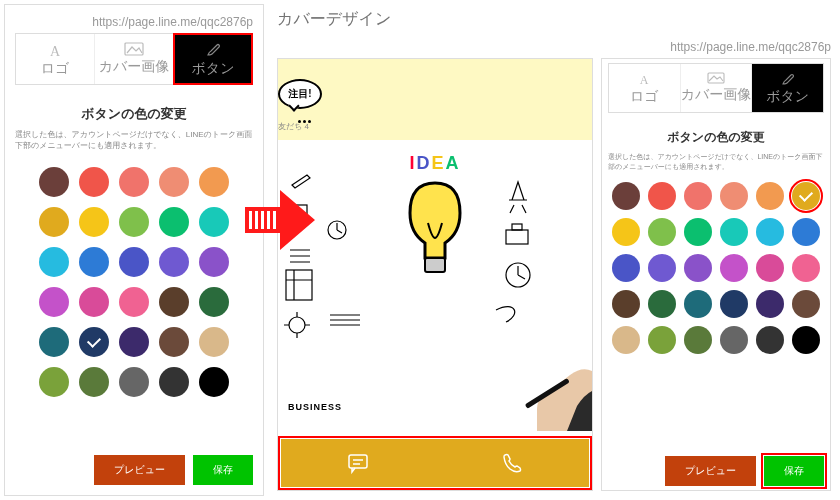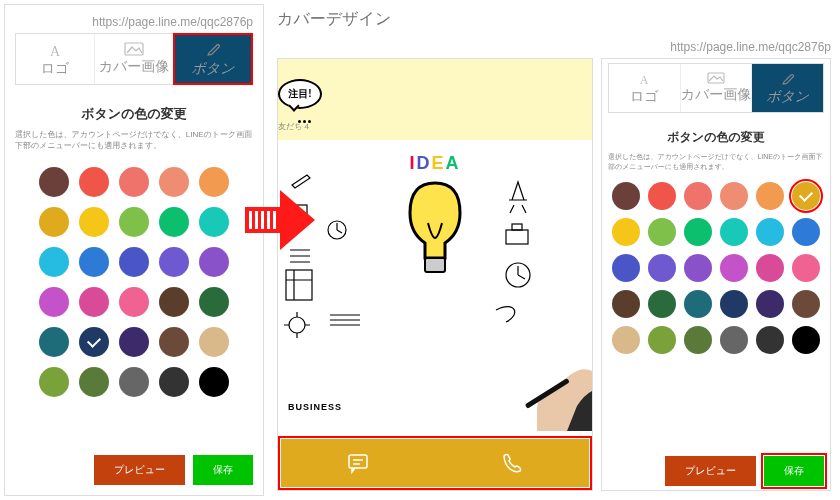--- a/index.html
+++ b/index.html
@@ -7,21 +7,21 @@
   .container { display: flex; height: 100%; }
   .left-panel { width: 260px; padding: 10px; border: 1px solid #ddd; margin: 4px; display: flex; flex-direction: column; background: #fff; }
   .right-panel { flex: 1; display: flex; flex-direction: column; padding: 5px; margin: 4px; }
   .url { font-size: 12px; color: #999; text-align: right; margin-bottom: 4px; }
   .heading { font-size: 16px; font-weight: normal; color: #737373; margin-bottom: 10px; }
   .tabs { display: flex; border: 1px solid #ddd; margin-bottom: 20px; }
   .tab { flex: 1; text-align: center; padding: 8px 0 6px; color: #999; border-right: 1px solid #eee; cursor: pointer; position: relative; }
   .tab:last-child { border-right: none; }
   .tab svg { display: block; margin: 0 auto 2px; }
   .tab-label { font-size: 14px; }
-  .tab.active { background: #0c4a6e; font-style: italic; }
+  .tab.active { background: #000000; }
   .tab.highlight { outline: 2px solid #ff0000; outline-offset: -1px; }
   .section-title { font-size: 13px; font-weight: bold; text-align: center; color: #333; margin-bottom: 6px; }
   .section-desc { font-size: 8px; color: #888; text-align: left; line-height: 1.4; margin-bottom: 16px; }
   .swatches { display: flex; flex-wrap: wrap; gap: 10px 10px; justify-content: center; padding: 0 8px; }
   .swatch { width: 30px; height: 30px; border-radius: 50%; cursor: pointer; position: relative; }
   .swatch.selected::after {
     content: ""; position: absolute; left: 50%; top: 50%; width: 10px; height: 6px;
     border-left: 2px solid #fff; border-bottom: 2px solid #fff; transform: translate(-50%,-65%) rotate(-45deg);
   }
   .swatch.highlight { outline: 2px solid #ff0000; outline-offset: 1px; }

